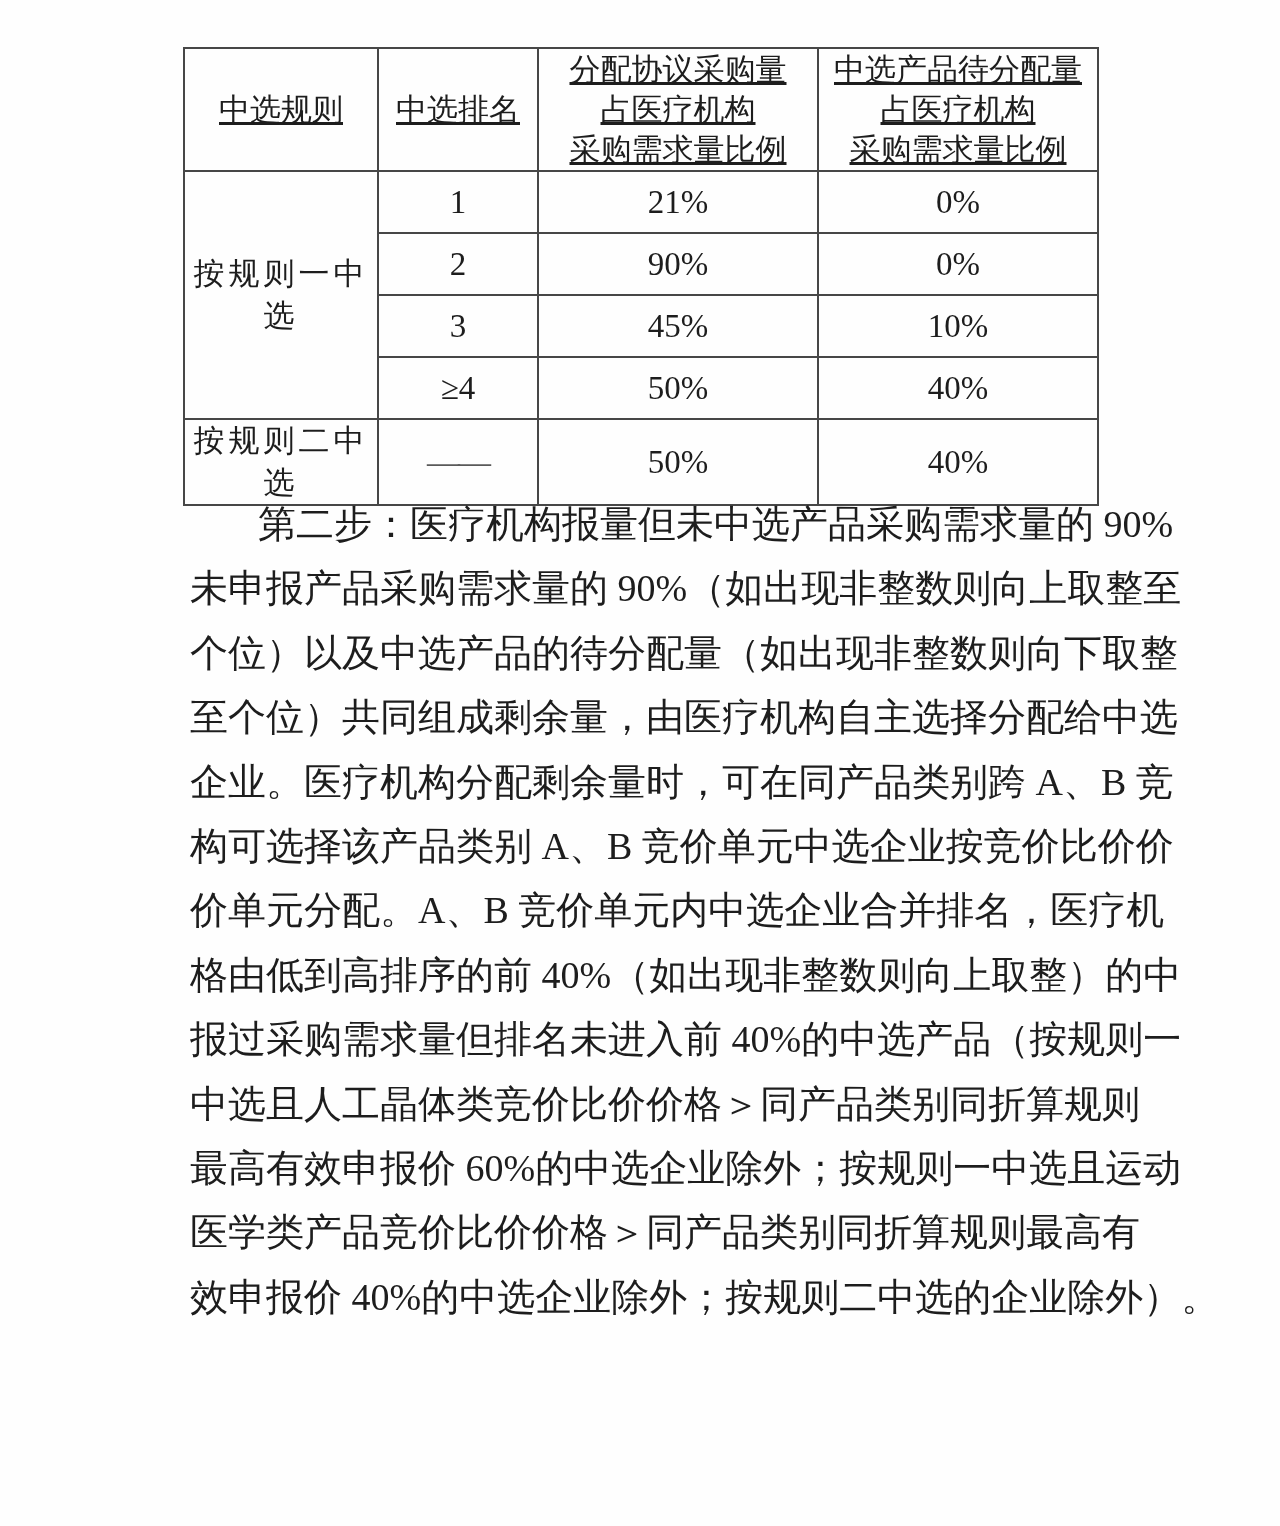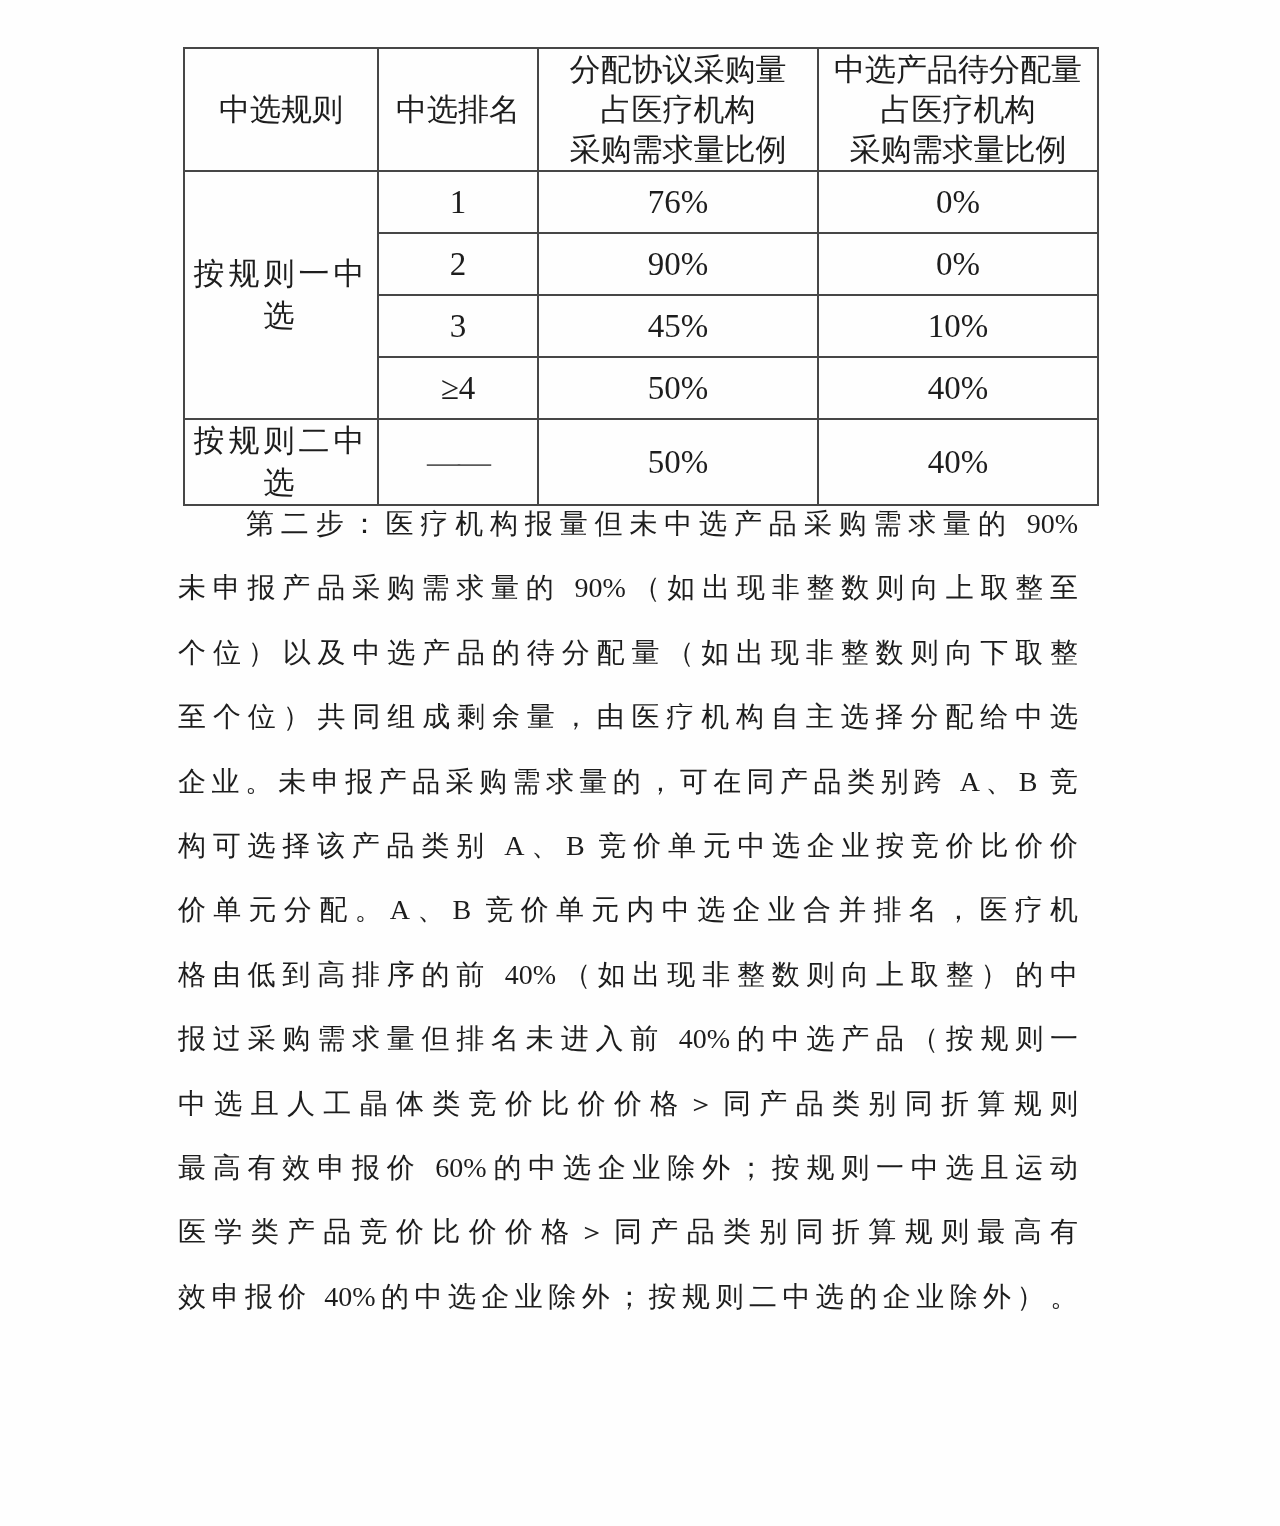--- a/index.html
+++ b/index.html
@@ -37,40 +37,41 @@
     vertical-align: middle;
     font-weight: normal;
     padding: 0;
     color: #1d1d1d;
   }
   .rules-table th {
     height: 121px;
     font-size: 31px;
     line-height: 40px;
     white-space: pre-line;
+    text-decoration: underline;
   }
   .rules-table td {
     height: 60px;
     font-size: 33px;
   }
   .rules-table td.rule-label {
     font-size: 31px;
     letter-spacing: 4px;
     margin-left: 48px;
   }
   .rules-table td.dash-cell {
     color: #5a5a5a;
     letter-spacing: -2px;
   }
   .body-text {
     position: absolute;
-    left: 178px;
+    left: 190px;
     top: 492px;
     width: 900px;
-    font-size: 28px;
+    font-size: 38px;
   }
   .tline {
     height: 64.4px;
     line-height: 64.4px;
     white-space: nowrap;
     text-align: justify;
     text-align-last: justify;
     text-justify: inter-character;
   }
   .tline.indent {
@@ -98,21 +99,21 @@
 采购需求量比例</th>
         <th>中选产品待分配量
 占医疗机构
 采购需求量比例</th>
       </tr>
     </thead>
     <tbody>
       <tr>
         <td rowspan="4" class="rule-label">按规则一中选</td>
         <td>1</td>
-        <td>76%</td>
+        <td>21%</td>
         <td>0%</td>
       </tr>
       <tr>
         <td>2</td>
         <td>90%</td>
         <td>0%</td>
       </tr>
       <tr>
         <td>3</td>
         <td>45%</td>
@@ -130,21 +131,21 @@
         <td>40%</td>
       </tr>
     </tbody>
   </table>
 
   <div class="body-text">
     <div class="tline indent">第二步：医疗机构报量但未中选产品采购需求量的 90%</div>
     <div class="tline">未申报产品采购需求量的 90%（如出现非整数则向上取整至</div>
     <div class="tline">个位）以及中选产品的待分配量（如出现非整数则向下取整</div>
     <div class="tline">至个位）共同组成剩余量，由医疗机构自主选择分配给中选</div>
-    <div class="tline">企业。未申报产品采购需求量的，可在同产品类别跨 A、B 竞</div>
+    <div class="tline">企业。医疗机构分配剩余量时，可在同产品类别跨 A、B 竞</div>
     <div class="tline">构可选择该产品类别 A、B 竞价单元中选企业按竞价比价价</div>
     <div class="tline">价单元分配。A、B 竞价单元内中选企业合并排名，医疗机</div>
     <div class="tline">格由低到高排序的前 40%（如出现非整数则向上取整）的中</div>
     <div class="tline">报过采购需求量但排名未进入前 40%的中选产品（按规则一</div>
     <div class="tline">中选且人工晶体类竞价比价价格＞同产品类别同折算规则</div>
     <div class="tline">最高有效申报价 60%的中选企业除外；按规则一中选且运动</div>
     <div class="tline">医学类产品竞价比价价格＞同产品类别同折算规则最高有</div>
     <div class="tline">效申报价 40%的中选企业除外；按规则二中选的企业除外）。</div>
   </div>
 

